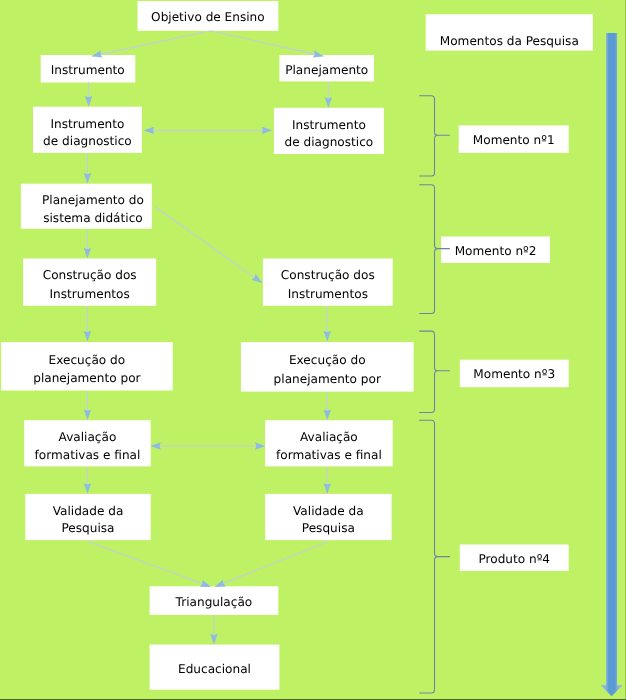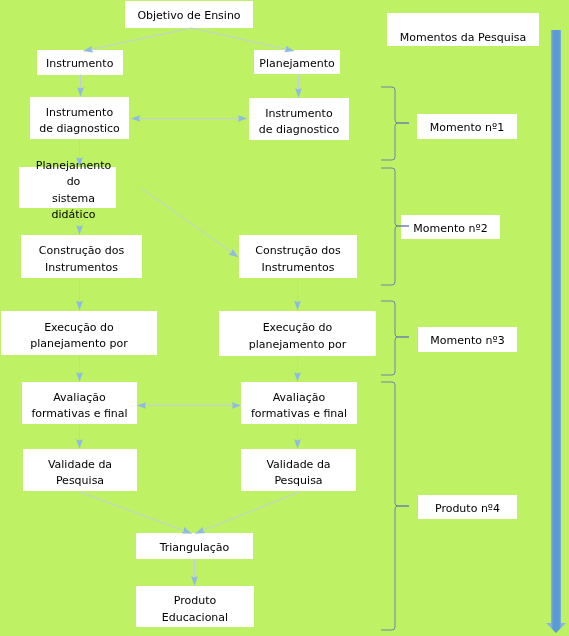--- a/index.html
+++ b/index.html
@@ -33,21 +33,21 @@
         <span>Instrumento</span>
         <span>de diagnostico</span>
       </span>
   </div>
   <div class="box" style="left:249px;top:98px;width:100px;height:42px;">
     <span>
         <span>Instrumento</span>
         <span>de diagnostico</span>
       </span>
   </div>
-  <div class="box" style="left:19px;top:167px;width:97px;height:41px;padding-left:12px;">
+  <div class="box" style="left:19px;top:167px;width:119px;height:41px;padding-left:12px;">
     <span>
         <span>Planejamento do</span>
         <span>sistema didático</span>
       </span>
   </div>
   <div class="box" style="left:21px;top:235px;width:121px;height:43px;">
     <span>
         <span>Construção dos</span>
         <span>Instrumentos</span>
       </span>
@@ -92,21 +92,20 @@
     <span>
         <span>Validade da</span>
         <span>Pesquisa</span>
       </span>
   </div>
   <div class="box one-line" style="left:136px;top:533px;width:117px;height:26px;">
     <span>Triangulação</span>
   </div>
   <div class="box" style="left:136px;top:586px;width:118px;height:41px;">
     <span>
-        <span>Produto</span>
         <span>Educacional</span>
       </span>
   </div>
 
   <div class="box one-line legend-title-box" style="left:387px;top:13px;width:152px;height:33px;">
     <span>Momentos da Pesquisa</span>
   </div>
   <div class="box one-line" style="left:417px;top:114px;width:100px;height:25px;">
     <span>Momento nº1</span>
   </div>

